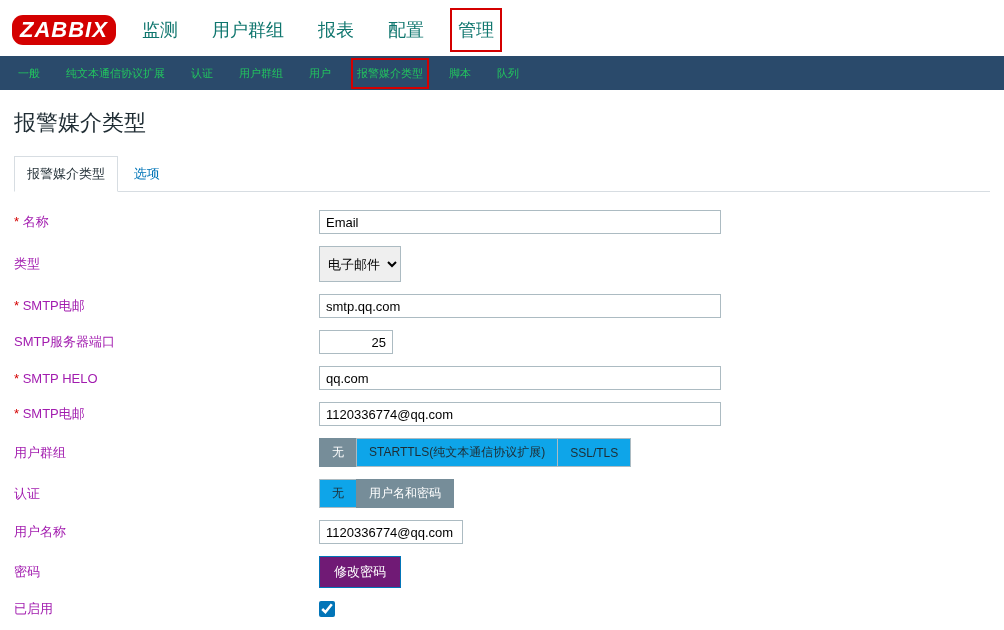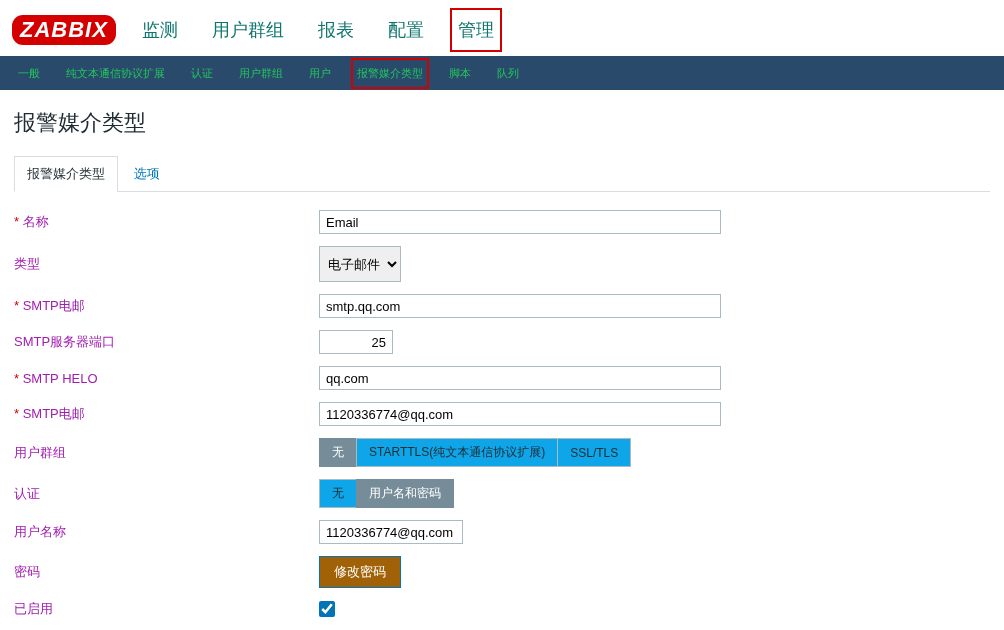--- a/index.html
+++ b/index.html
@@ -30,21 +30,21 @@
   .w-med { width: 144px; }
 
   select.form-input { height: 36px; padding: 2px 4px; }
 
   .btngroup { display: inline-flex; }
   .btngroup button { border: 1px solid #acbbc2; background: #0ea5e9; padding: 5px 12px; font-size: 12px; color: #1f2c33; cursor: pointer; margin-left: -1px; }
   .btngroup button:first-child { margin-left: 0; }
   .btngroup button.selected { background: #768d99; color: #fff; border-color: #768d99; }
 
   .btn { border: 1px solid #0275b8; background: #fff; color: #0275b8; padding: 6px 14px; font-size: 13px; cursor: pointer; margin-right: 8px; }
-  .btn-primary { background: #a16207; color: #fff; }
+  .btn-primary { background: #701a75; color: #fff; }
 
   input[type=checkbox] { width: 16px; height: 16px; accent-color: #0275b8; }
 </style>
 </head>
 <body>
 
 <div class="topnav">
   <span class="logo">ZABBIX</span>
   <a href="#">监测</a>
   <a href="#">用户群组</a>

